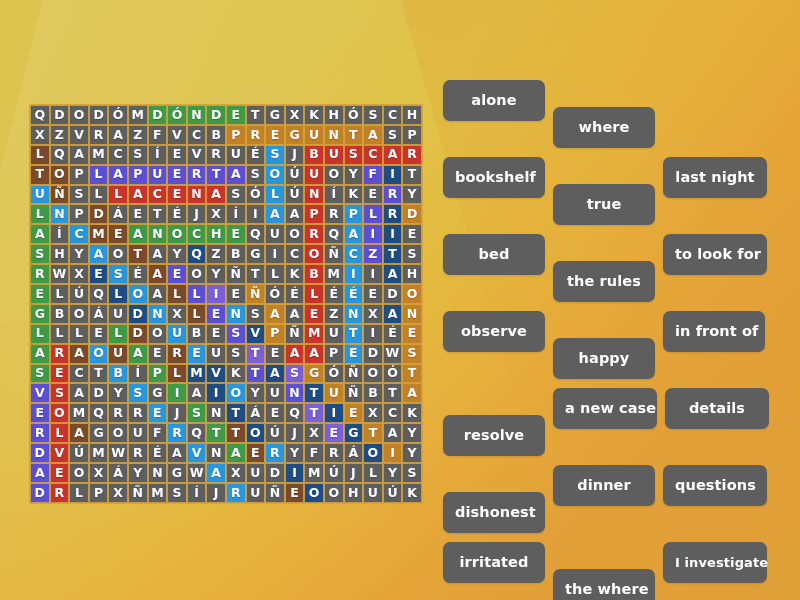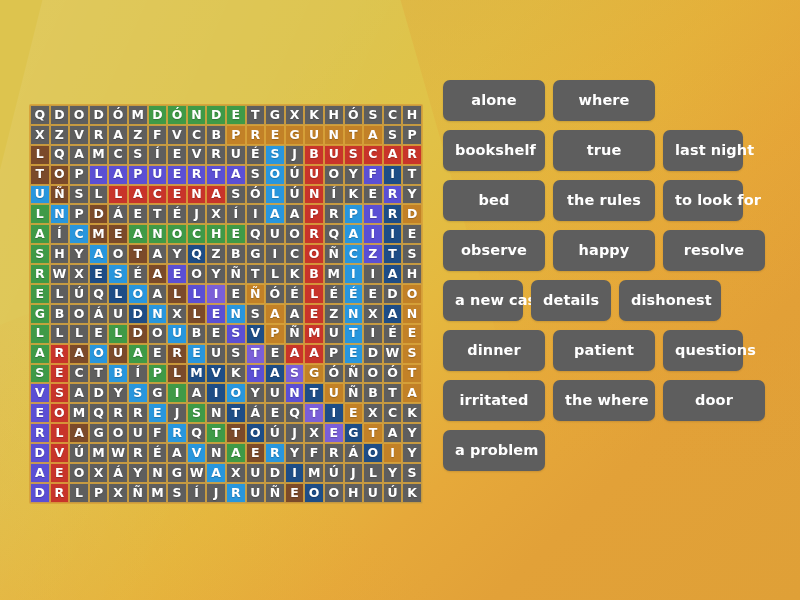--- a/index.html
+++ b/index.html
@@ -122,22 +122,22 @@
     line-height: 41px;
     text-align: center;
     padding: 0 12px;
     box-sizing: border-box;
     white-space: nowrap;
     letter-spacing: 0.1px;
     box-shadow: 0 1px 2px rgba(0,0,0,0.12);
     cursor: pointer;
   }
   .wc-col1 { width: 102px; }
-  .wc-col2 { width: 102px; }
-  .wc-col3 { width: 80px; }
+  .wc-col2 { width: 102px; margin-top: 27px; }
+  .wc-col3 { width: 104px; }
   .word-chip.small { font-size: 13px; }
 </style>
 </head>
 <body>
 
 <div id="bg-layer">
   <div id="bg-streak-a"></div>
   <div id="bg-streak-b"></div>
   <div id="bg-streak-c"></div>
 </div>
@@ -554,27 +554,28 @@
       <div class="word-chip wc-col2">where</div>
       <div class="word-chip wc-col3" style="visibility: hidden;"></div>
       <div class="word-chip wc-col1">bookshelf</div>
       <div class="word-chip wc-col2">true</div>
       <div class="word-chip wc-col3">last night</div>
       <div class="word-chip wc-col1">bed</div>
       <div class="word-chip wc-col2">the rules</div>
       <div class="word-chip wc-col3">to look for</div>
       <div class="word-chip wc-col1">observe</div>
       <div class="word-chip wc-col2">happy</div>
+      <div class="word-chip wc-col1">in front of</div>
       <div class="word-chip wc-col2">resolve</div>
       <div class="word-chip wc-col3">a new case</div>
       <div class="word-chip wc-col3">details</div>
       <div class="word-chip wc-col2">dishonest</div>
       <div class="word-chip wc-col1">dinner</div>
-      <div class="word-chip wc-col2">patient</div>
       <div class="word-chip wc-col3">questions</div>
       <div class="word-chip wc-col1">irritated</div>
       <div class="word-chip wc-col2">the where</div>
+      <div class="word-chip wc-col3 small">I investigate</div>
       <div class="word-chip wc-col1">door</div>
       <div class="word-chip wc-col2">a problem</div>
       <div class="word-chip wc-col3" style="visibility: hidden;"></div>
     </div>
 
 </div>
 
 </body></html>

